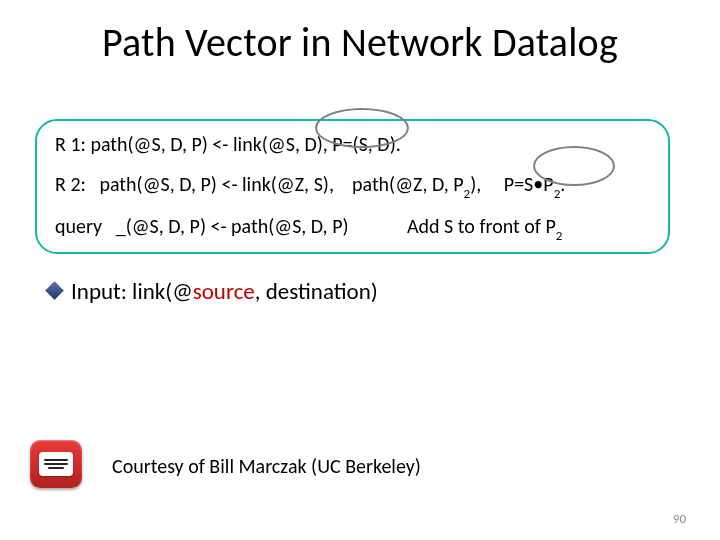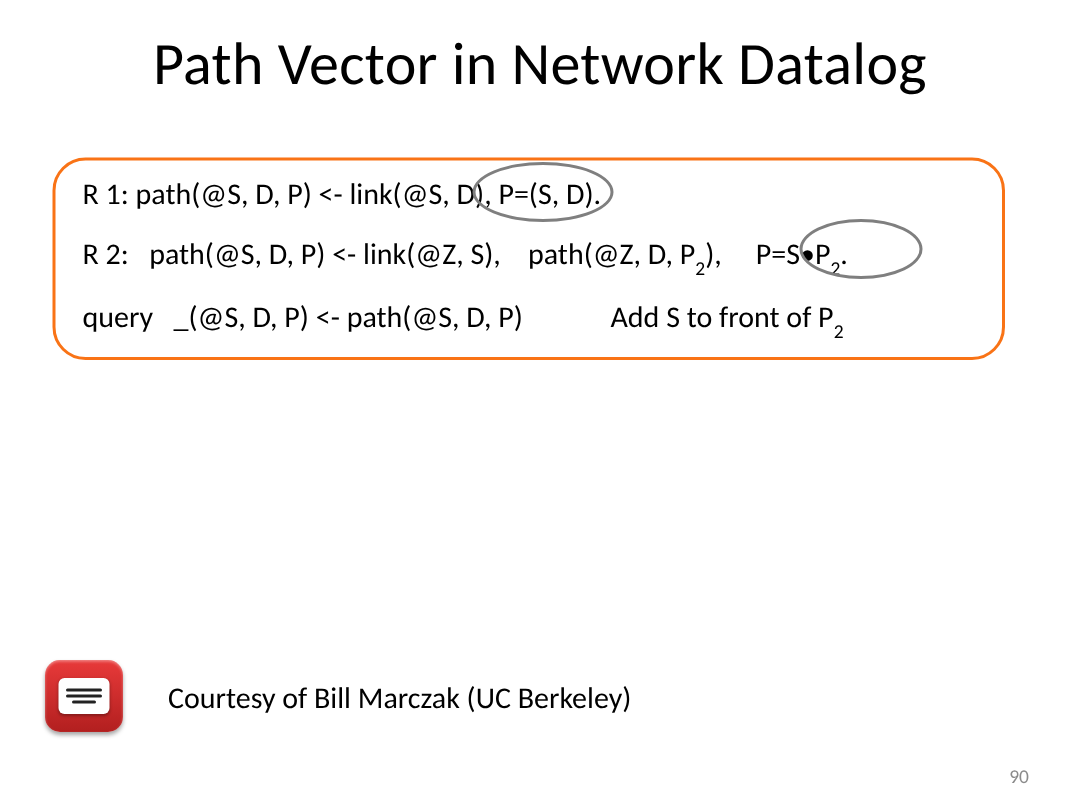--- a/index.html
+++ b/index.html
@@ -23,25 +23,25 @@
     top: 18px;
     left: 0;
     width: 720px;
     text-align: center;
     font-size: 40px;
     font-weight: 400;
     letter-spacing: 0.2px;
   }
   .rules-box {
     position: absolute;
-    top: 105px;
+    top: 119px;
     left: 35px;
     width: 635px;
     height: 135px;
-    border: 2px solid #f97316;
+    border: 2px solid #14b8a6;
     border-radius: 22px;
     padding: 10px 15px 8px 15px;
     box-sizing: border-box;
     font-size: 20px;
     line-height: 1.55;
   }
   .rules-box .line1 { position: absolute; top: 8px; left: 18px; }
   .rules-box .line2 { position: absolute; top: 48px; left: 18px; white-space: nowrap; text-align: center; }
   .rules-box .line3 { position: absolute; top: 90px; left: 18px; }
   .rules-box .note  { position: absolute; top: 90px; left: 370px; color: #000; }
@@ -172,20 +172,26 @@
     </div>
     <div class="note">
       <span>Add S to front of P</span><span class="sub">2</span>
     </div>
   </div>
 
   <div class="circ1"></div>
   <div class="circ2"></div>
 
   <div class="bullets">
+    <div class="bul-row">
+      <div class="diamond"></div>
+      <div>
+        <span>Input: link(@</span><span class="red">source</span><span>, destination)</span>
+      </div>
+    </div>
   </div>
 
   <div class="icon-box">
     <div class="kb-outer">
       <div class="kb-inner">
         <div class="kb-line"></div>
         <div class="kb-line"></div>
         <div class="kb-line" style="width:16px"></div>
       </div>
     </div>

